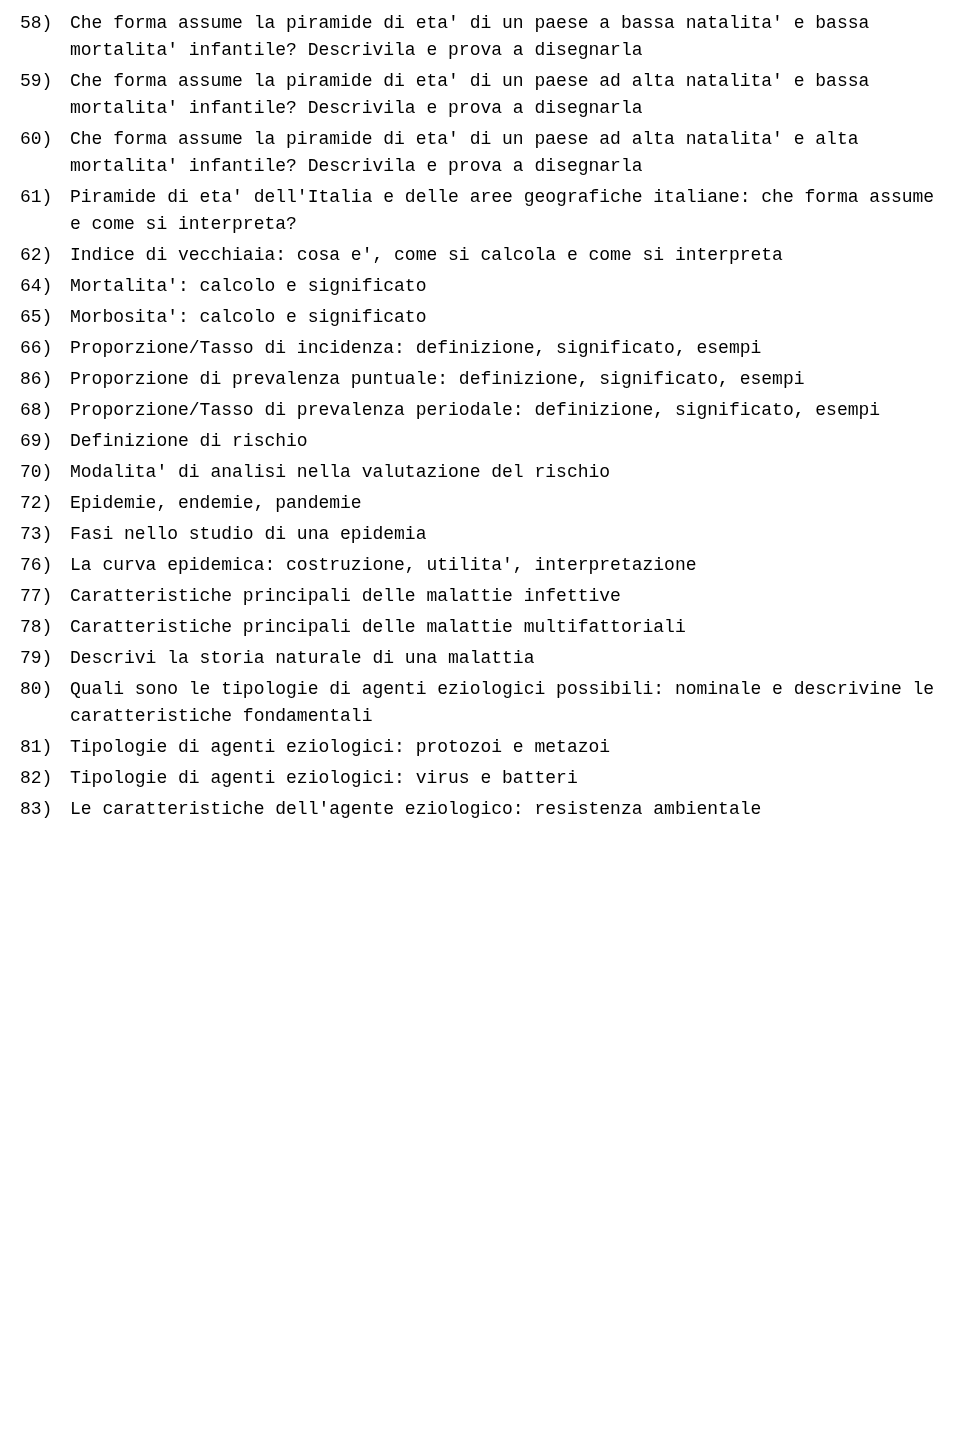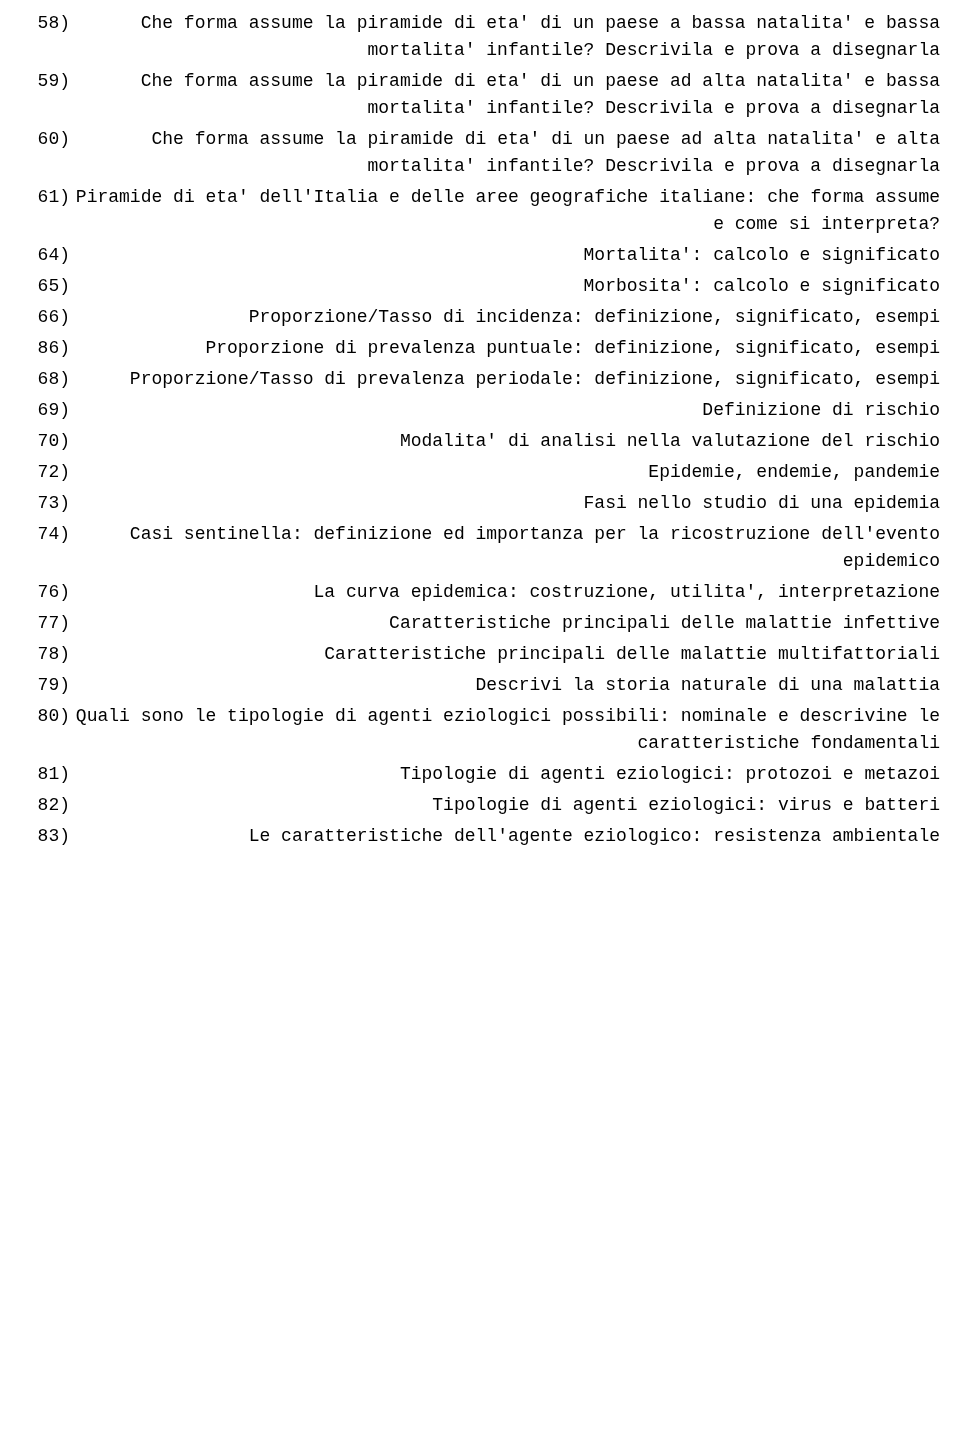--- a/index.html
+++ b/index.html
@@ -16,21 +16,20 @@
       padding: 10px 20px;
       width: 960px;
     }
     .content {
       width: 100%;
     }
     .item {
       display: flex;
       margin-bottom: 4px;
       align-items: flex-start;
-      text-align: right;
     }
     .item-number {
       min-width: 50px;
       flex-shrink: 0;
     }
     .item-text {
       flex: 1;
     }
   </style>
 </head>
@@ -45,20 +44,24 @@
       <span class="item-number">59)</span>
       <span class="item-text">Che forma assume la piramide di eta' di un paese ad alta natalita' e bassa mortalita' infantile? Descrivila e prova a disegnarla</span>
     </div>
     <div class="item">
       <span class="item-number">60)</span>
       <span class="item-text">Che forma assume la piramide di eta' di un paese ad alta natalita' e alta mortalita' infantile? Descrivila e prova a disegnarla</span>
     </div>
     <div class="item">
       <span class="item-number">61)</span>
       <span class="item-text">Piramide di eta' dell'Italia e delle aree geografiche italiane: che forma assume e come si interpreta?</span>
+    </div>
+    <div class="item">
+      <span class="item-number">62)</span>
+      <span class="item-text">Indice di vecchiaia: cosa e', come si calcola e come si interpreta</span>
     </div>
     <div class="item">
       <span class="item-number">64)</span>
       <span class="item-text">Mortalita': calcolo e significato</span>
     </div>
     <div class="item">
       <span class="item-number">65)</span>
       <span class="item-text">Morbosita': calcolo e significato</span>
     </div>
     <div class="item">
@@ -83,24 +86,20 @@
     </div>
     <div class="item">
       <span class="item-number">72)</span>
       <span class="item-text">Epidemie, endemie, pandemie</span>
     </div>
     <div class="item">
       <span class="item-number">73)</span>
       <span class="item-text">Fasi nello studio di una epidemia</span>
     </div>
     <div class="item">
-      <span class="item-number">74)</span>
-      <span class="item-text">Casi sentinella: definizione ed importanza per la ricostruzione dell'evento epidemico</span>
-    </div>
-    <div class="item">
       <span class="item-number">76)</span>
       <span class="item-text">La curva epidemica: costruzione, utilita', interpretazione</span>
     </div>
     <div class="item">
       <span class="item-number">77)</span>
       <span class="item-text">Caratteristiche principali delle malattie infettive</span>
     </div>
     <div class="item">
       <span class="item-number">78)</span>
       <span class="item-text">Caratteristiche principali delle malattie multifattoriali</span>

